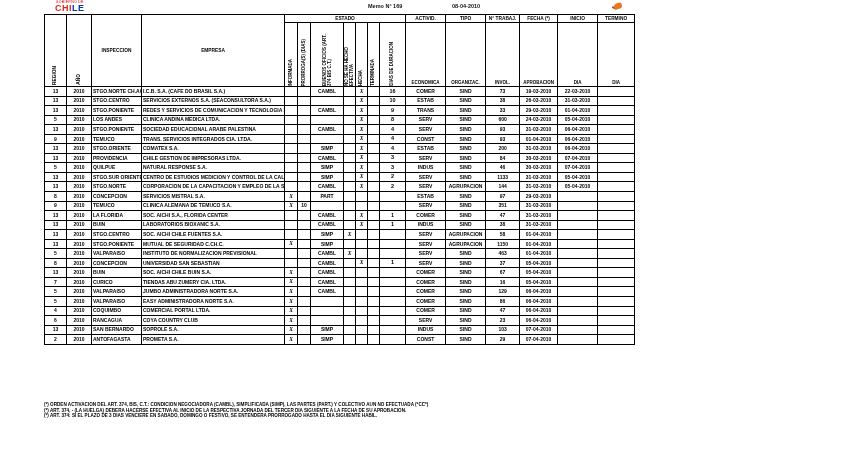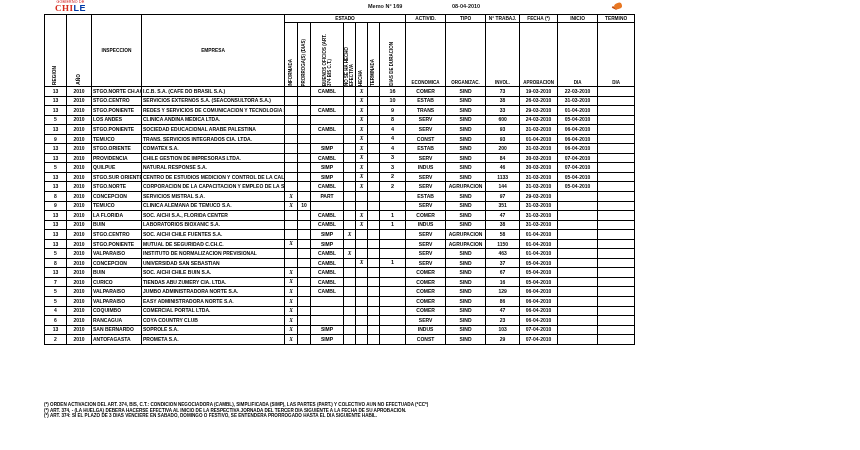--- a/index.html
+++ b/index.html
@@ -3,21 +3,21 @@
 <meta charset="utf-8">
 <style>
   * { margin:0; padding:0; box-sizing:border-box; }
   html,body { width:860px; height:450px; background:#fff; font-family:"Liberation Sans", sans-serif; overflow:hidden; }
   #page { position:relative; width:860px; height:450px; background:#fff; }
 
   
   .logo { position:absolute; left:55px; top:0; text-align:center; }
   .logo .gob { font-size:3.5px; color:#c00; letter-spacing:.3px; line-height:4px; }
   .logo .chl { font-size:9px; font-weight:bold; letter-spacing:.5px; line-height:9px; }
-  .logo .chl .r { color:#d52b1e;font-family:Liberation Serif, serif; } .logo .chl .b { color:#0039a6; }
+  .logo .chl .r { color:#d52b1e; } .logo .chl .b { color:#0039a6; }
   .doc-label { position:absolute; left:368px; top:3px; font-size:5.5px; font-weight:bold; color:#111; }
   .doc-date  { position:absolute; left:452px; top:3px; font-size:5.5px; font-weight:bold; color:#111; }
   .ribbon { position:absolute; left:612px; top:1px; width:11px; height:10px; }
   .ribbon .blob { position:absolute; left:2px; top:2px; width:8px; height:6px; background:#e87722; border-radius:60% 40% 50% 50%; transform:rotate(-15deg); }
   .ribbon .tail { position:absolute; left:0px; top:6px; width:5px; height:2px; background:#c24d12; transform:rotate(25deg); }
 
   
   table { position:absolute; left:44px; top:14px; width:590px; border-collapse:collapse; table-layout:fixed; border:1.5px solid #000; }
   th, td { border:0.7px solid #000; color:#000; overflow:hidden; white-space:nowrap; }
   thead th { font-weight:bold; background:#fff; }

